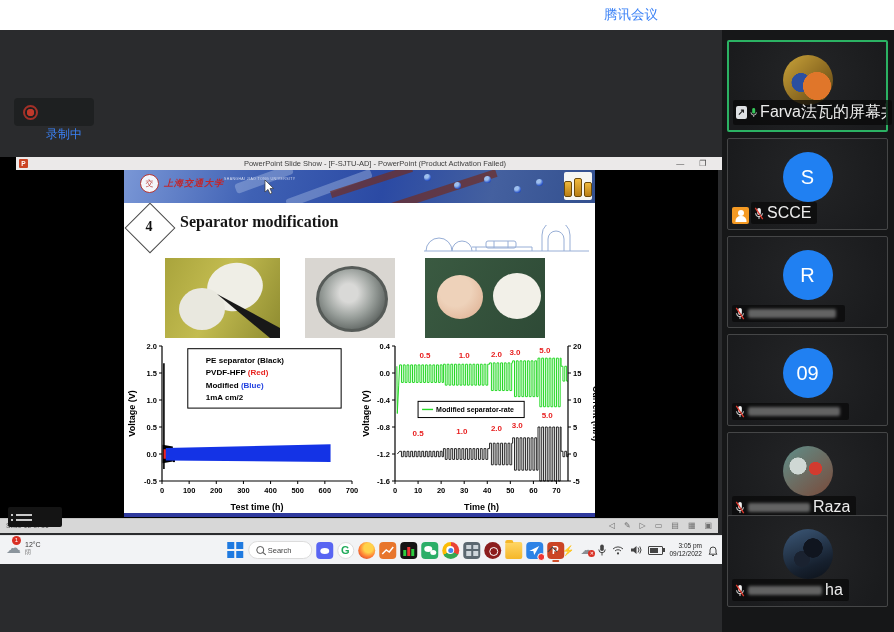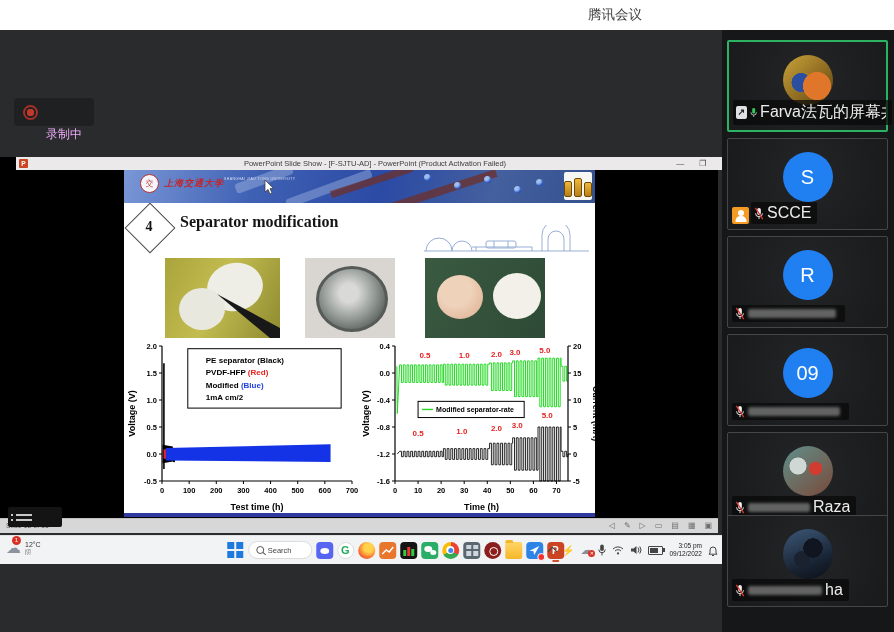--- a/index.html
+++ b/index.html
@@ -2,30 +2,30 @@
 <html><head>
 <meta charset="utf-8">
 <style>
   html,body{margin:0;padding:0;}
   body{width:894px;height:632px;position:relative;overflow:hidden;
        font-family:"Liberation Sans",sans-serif;background:#2a2b2d;}
   .abs{position:absolute;}
 
   
   #topbar{left:0;top:0;width:894px;height:30px;background:#ffffff;}
-  #topbar .title{left:560px;top:0;width:110px;height:30px;line-height:30px;
-                 text-align:center;font-size:13.5px;color:#404040;}
+  #topbar .title{left:576px;top:0;width:110px;height:30px;line-height:30px;
+                 text-align:center;font-size:13.5px;color:#3b82f6;}
   #stage{left:0;top:30px;width:722px;height:602px;background:#2a2b2d;}
   #sidebar{left:722px;top:30px;width:172px;height:602px;background:#161718;}
 
   #rec-pill{left:14px;top:68px;height:28px;padding:0 12px 0 9px;background:#1e2021;
             border-radius:4px;display:flex;align-items:center;gap:8px;}
   #rec-pill .dot{width:11px;height:11px;border-radius:50%;border:2px solid #a33028;
                  background:radial-gradient(circle,#c0392b 0 45%,#1e2021 50%);}
-  #rec-pill .txt{color:#f0abfc;font-size:12px;margin-top:44px;}
+  #rec-pill .txt{color:#3b82f6;font-size:12px;margin-top:44px;}
 
   
   #pptwin{left:0;top:127px;width:718px;height:376px;background:#000;}
   #ppt-titlebar{left:0;top:0;width:718px;height:13px;background:#ebe9e9;margin-left:16px;}
   #ppt-titlebar .ticon{left:3px;top:2px;width:9px;height:9px;background:#cb4424;border-radius:1px;
         color:#fff;font-size:6.5px;font-weight:bold;text-align:center;line-height:9px;}
   #ppt-titlebar .ttext{left:0;top:0;width:718px;height:13px;line-height:13px;text-align:center;
         font-size:7.5px;color:#3c3c3c;}
   #ppt-controls{right:6px;top:0;height:13px;display:flex;gap:15px;align-items:center;}
   #ppt-controls span{font-size:8px;color:#444;line-height:13px;cursor:default;}

